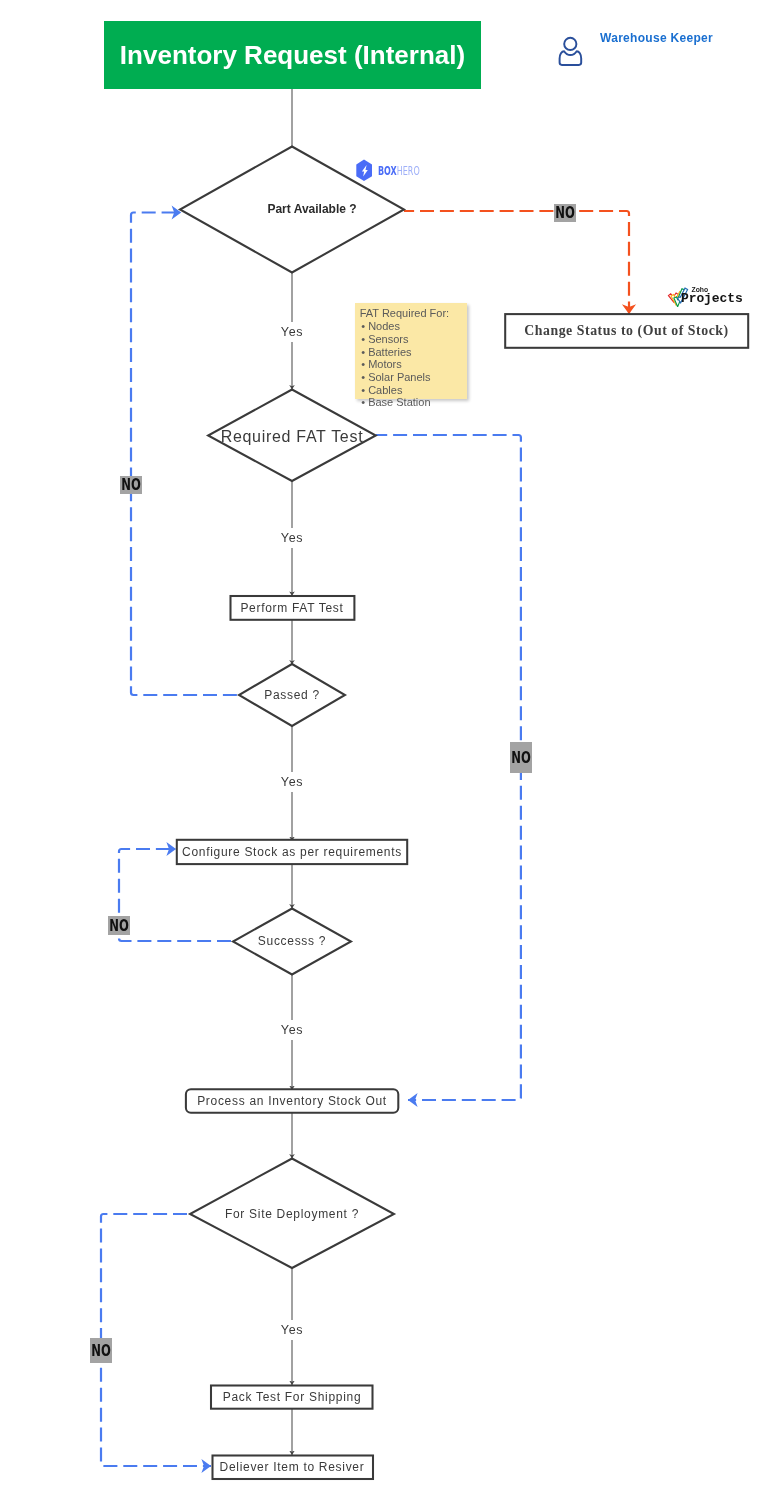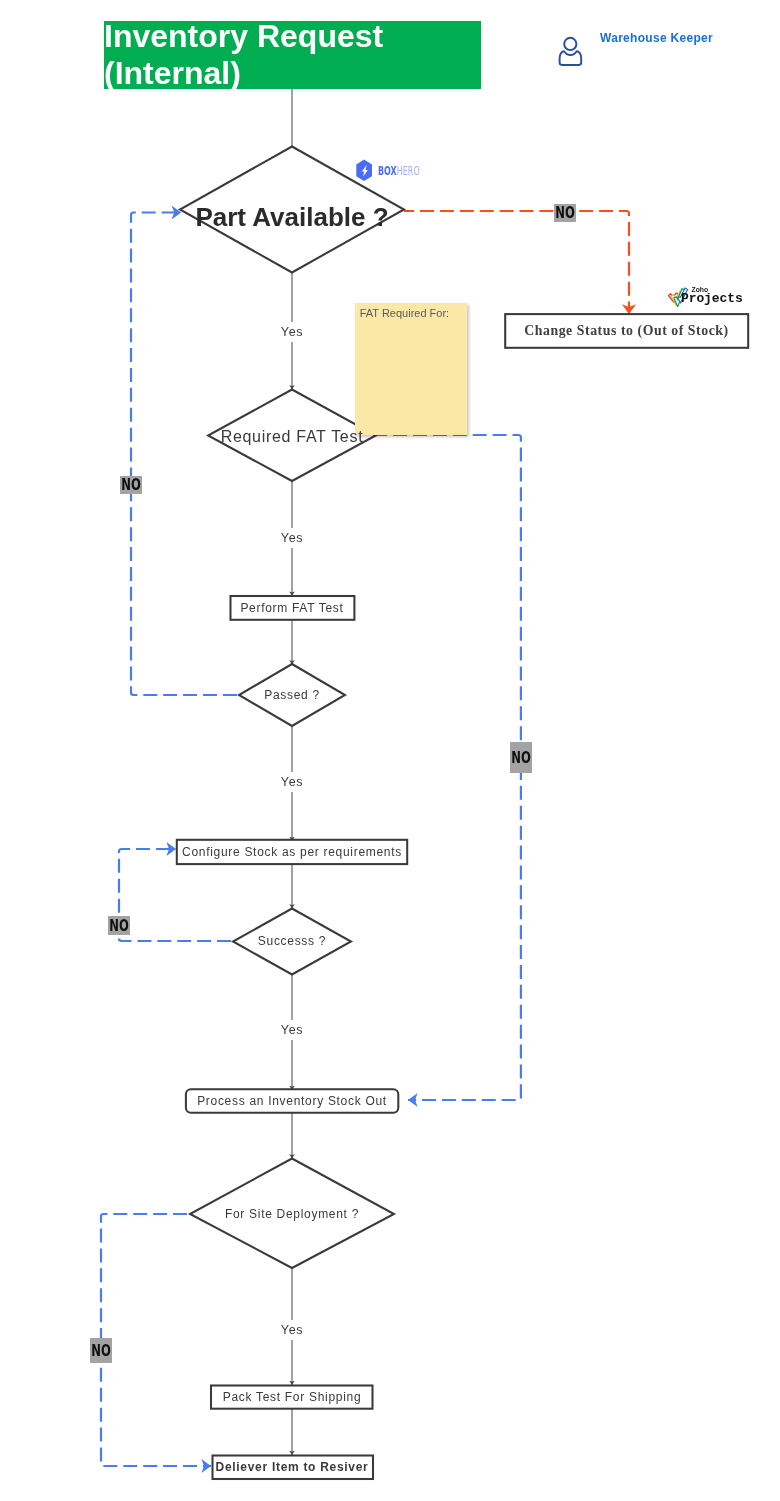--- a/index.html
+++ b/index.html
@@ -5,42 +5,42 @@
 <style>
   html,body{margin:0;padding:0;background:#ffffff;}
   body{width:780px;height:1501px;position:relative;overflow:hidden;
        font-family:"Liberation Sans",sans-serif;}
   #canvas{position:absolute;left:0;top:0;width:780px;height:1501px;}
   .lay{position:absolute;left:0;top:0;width:780px;height:1501px;}
 
   
   .banner{position:absolute;left:104px;top:21px;width:377px;height:68px;
       background:#00AD51;display:flex;align-items:center;justify-content:center;}
-  .banner span{color:#fff;font-size:32px;font-weight:bold;letter-spacing:0px;}
+  .banner span{color:#fff;font-size:26px;font-weight:bold;letter-spacing:0px;}
 
   
   .actor{position:absolute;left:556px;top:27px;width:190px;height:48px;}
   .actor .lbl{position:absolute;left:44px;top:4px;font-size:12px;font-weight:bold;
       color:#1A6FD0;letter-spacing:.3px;white-space:nowrap;}
 
   
   .boxhero{position:absolute;left:356px;top:159px;width:90px;height:24px;}
   .boxhero .bt{position:absolute;left:21.5px;top:4.4px;font-size:12.5px;font-weight:bold;
       font-family:"DejaVu Sans Condensed","DejaVu Sans",sans-serif;
       letter-spacing:0px;white-space:nowrap;transform:scaleX(.712);transform-origin:left top;}
   .boxhero .bt b{color:#4A6CF7;font-weight:bold;}
   .boxhero .bt i{color:#9FB0F8;font-style:normal;font-weight:normal;}
   .zoho{position:absolute;left:664px;top:283px;width:90px;height:26px;}
   .zoho .zt{position:absolute;left:27.5px;top:3.1px;font-size:6.8px;font-weight:bold;color:#1A1A1A;
       letter-spacing:0px;line-height:7px;}
   .zoho .zp{position:absolute;left:17px;top:9.6px;font-size:13px;font-weight:bold;color:#141414;
       letter-spacing:-.1px;line-height:11px;font-family:Liberation Mono, monospace;}
 
   
-  .note{position:absolute;left:355px;top:303px;width:112px;height:132px;background:#FBE8A6;
+  .note{position:absolute;left:355px;top:303px;width:112px;height:96px;background:#FBE8A6;
       box-shadow:2px 2px 3px rgba(0,0,0,.22);}
   .note .nh{position:absolute;left:4.7px;top:4.2px;font-size:11px;color:#5a5a5a;}
   .note ul{margin:0;padding:0;list-style:none;position:absolute;left:6.3px;top:17.3px;}
   .note li{font-size:11px;color:#5a5a5a;line-height:12.68px;white-space:nowrap;}
   .note li:before{content:"\2022";margin-right:3px;}
 
   
   .txt{position:absolute;white-space:nowrap;}
   .nolbl{position:absolute;display:flex;align-items:center;justify-content:center;
       background:#a3a3a3;color:#111;font-weight:bold;
@@ -144,33 +144,42 @@
         <path d="M9.87,15.08 L13.63,23.70 L20.64,6.86 L17.96,5.74 L13.57,16.30 L12.53,13.92 Z" stroke="#089949"></path>
         <path d="M13.60,15.32 L16.67,19.83 L23.59,6.47 L21.01,5.13 L16.33,14.17 L16.00,13.68 Z" stroke="#226DB4"></path>
       </g>
     </svg>
     <div class="zt">Zoho</div>
     <div class="zp">Projects</div>
   </div>
 
   <div class="note">
     <div class="nh">FAT Required For:</div>
-  </div>
-
-  <div class="txt" style="left:0;top:202px;width:584px;text-align:center;font-size:26px;font-weight:bold;color:#2b2b2b;">Part Available ?</div>
+    <ul>
+      <li><span>Nodes</span></li>
+      <li><span>Sensors</span></li>
+      <li><span>Batteries</span></li>
+      <li><span>Motors</span></li>
+      <li><span>Solar Panels</span></li>
+      <li><span>Cables</span></li>
+      <li><span>Base Station</span></li>
+    </ul>
+  </div>
+
+  <div class="txt" style="left:0;top:202px;width:584px;text-align:center;font-size:12px;font-weight:bold;color:#2b2b2b;padding-left:20px;">Part Available ?</div>
   <div class="txt" style="left:505px;top:323px;width:243px;text-align:center;font-size:13.8px;font-weight:bold;color:#404040;letter-spacing:.55px;font-family:'Liberation Serif',serif;">Change Status to (Out of Stock)</div>
   <div class="txt" style="left:0;top:428px;width:584px;text-align:center;font-size:16px;letter-spacing:.7px;color:#3a3a3a;">Required FAT Test</div>
   <div class="txt" style="left:0;top:601px;width:584px;text-align:center;font-size:12px;letter-spacing:.7px;color:#3a3a3a;">Perform FAT Test</div>
   <div class="txt" style="left:0;top:688px;width:584px;text-align:center;font-size:12px;letter-spacing:.7px;color:#3a3a3a;">Passed ?</div>
   <div class="txt" style="left:0;top:845px;width:584px;text-align:center;font-size:12px;letter-spacing:.7px;color:#3a3a3a;">Configure Stock as per requirements</div>
   <div class="txt" style="left:0;top:934px;width:584px;text-align:center;font-size:12px;letter-spacing:.7px;color:#3a3a3a;">Successs ?</div>
   <div class="txt" style="left:0;top:1094px;width:584px;text-align:center;font-size:12px;letter-spacing:.7px;color:#3a3a3a;">Process an Inventory Stock Out</div>
   <div class="txt" style="left:0;top:1207px;width:584px;text-align:center;font-size:12px;letter-spacing:.7px;color:#3a3a3a;">For Site Deployment ?</div>
   <div class="txt" style="left:0;top:1390px;width:584px;text-align:center;font-size:12px;letter-spacing:.7px;color:#3a3a3a;">Pack Test For Shipping</div>
-  <div class="txt" style="left:0;top:1460px;width:584px;text-align:center;font-size:12px;letter-spacing:.7px;color:#3a3a3a;font-weight:bold;">Deliever Item to Resiver</div>
+  <div class="txt" style="left:0;top:1460px;width:584px;text-align:center;font-size:12px;letter-spacing:.7px;color:#3a3a3a;">Deliever Item to Resiver</div>
 
   <div class="txt" style="left:0;top:325px;width:584px;text-align:center;font-size:12.5px;letter-spacing:.7px;color:#3a3a3a;">Yes</div>
   <div class="txt" style="left:0;top:531px;width:584px;text-align:center;font-size:12.5px;letter-spacing:.7px;color:#3a3a3a;">Yes</div>
   <div class="txt" style="left:0;top:775px;width:584px;text-align:center;font-size:12.5px;letter-spacing:.7px;color:#3a3a3a;">Yes</div>
   <div class="txt" style="left:0;top:1023px;width:584px;text-align:center;font-size:12.5px;letter-spacing:.7px;color:#3a3a3a;">Yes</div>
   <div class="txt" style="left:0;top:1323px;width:584px;text-align:center;font-size:12.5px;letter-spacing:.7px;color:#3a3a3a;">Yes</div>
 
   <div class="nolbl" style="left:554px;top:203.5px;width:22px;height:18px;">
       <span>NO</span>
     </div>

